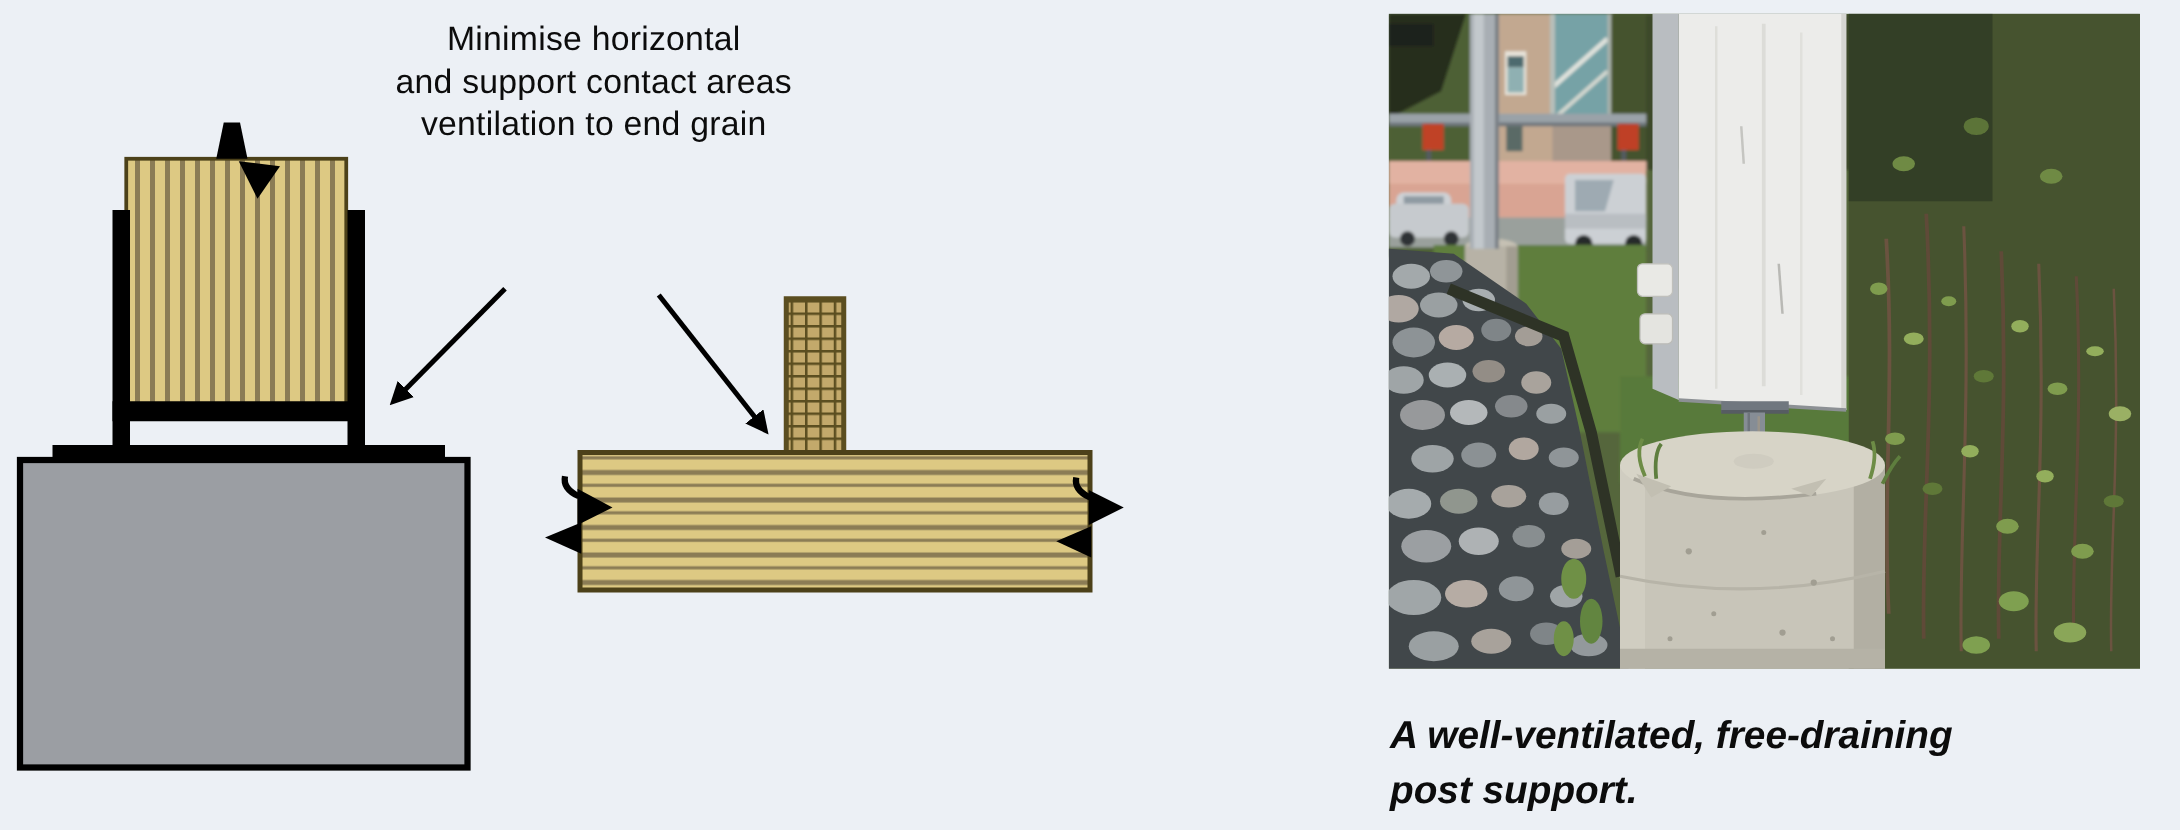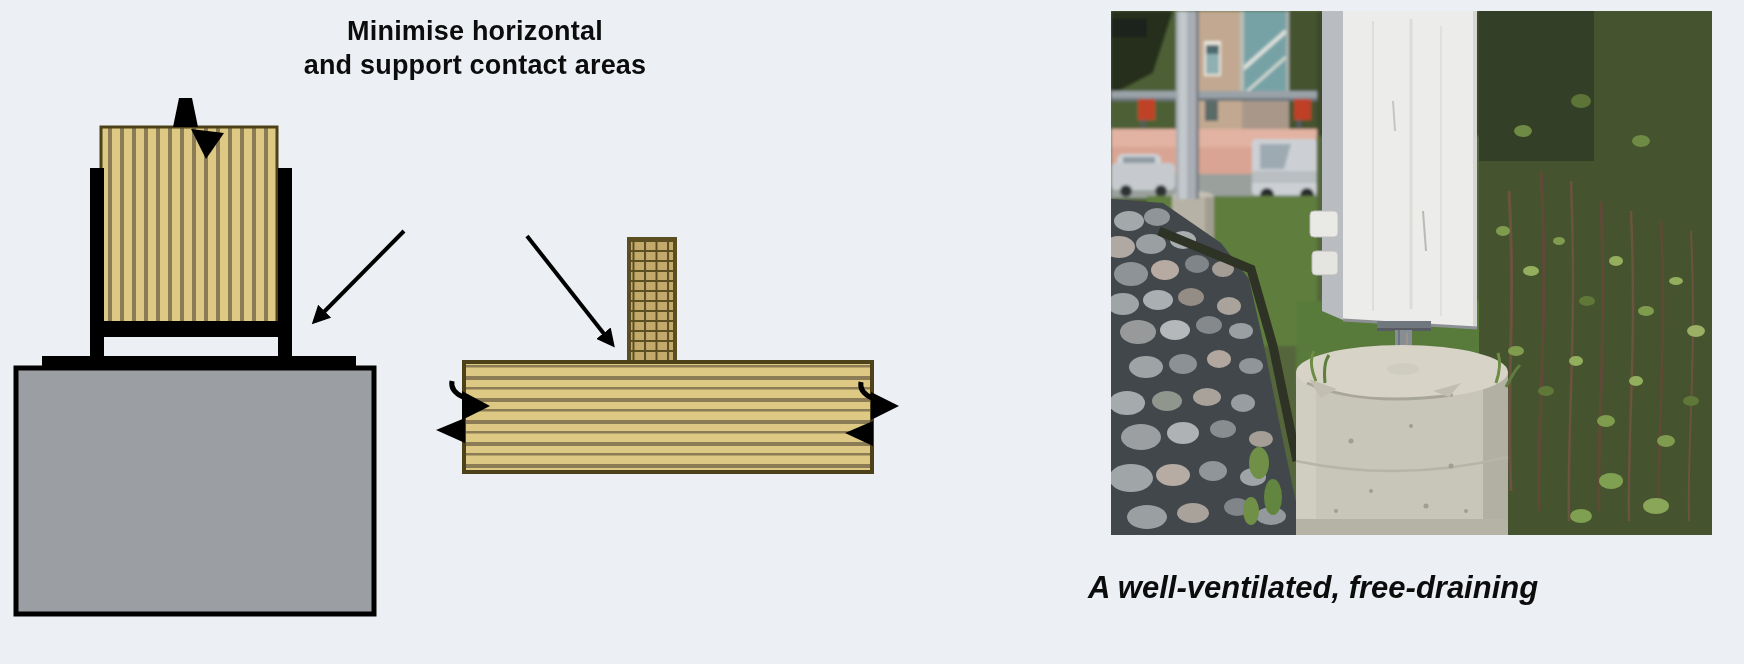--- a/index.html
+++ b/index.html
@@ -7,40 +7,41 @@
   .page{
     position:relative;
     width:1744px;height:664px;
     background:var(--page-bg,#ecf0f5);
     overflow:hidden;
     font-family:"Liberation Sans", sans-serif;
   }
   .annotation{
     position:absolute;left:260px;top:14px;width:430px;
     text-align:center;
-    font-size:27px;font-weight:bold;line-height:34px;
+    font-size:27px;font-weight:normal;line-height:34px;
     color:var(--text-color,#0c0c0c);
     letter-spacing:0.2px;
   }
   .diagram-svg{position:absolute;left:0;top:0;}
   .photo-svg{position:absolute;left:1111px;top:11px;}
   .caption{
-    position:absolute;left:1088px;top:566px;width:560px;
+    position:absolute;left:1112px;top:566px;width:560px;
     font-size:31px;font-weight:bold;font-style:italic;
     line-height:44px;color:var(--text-color,#0c0c0c);
   }
 </style>
 </head>
 <body>
 
 <div class="page">
 
   <div class="annotation">
     <div>Minimise horizontal</div>
     <div>and support contact areas</div>
+    <div>ventilation to end grain</div>
   </div>
 
   <svg class="diagram-svg" width="950" height="664" viewBox="0 0 950 664">
     <defs>
       <pattern id="pat-vgrain" width="12" height="10" patternUnits="userSpaceOnUse">
         <rect width="12" height="10" style="fill:var(--wood-light)"></rect>
         <rect x="0" y="0" width="4" height="10" style="fill:var(--wood-grain)"></rect>
       </pattern>
       <pattern id="pat-hgrain" width="20" height="22" patternUnits="userSpaceOnUse">
         <rect width="20" height="22" style="fill:var(--wood-light)"></rect>
@@ -283,15 +284,16 @@
         <path d="M205,370 q-8,-18 -2,-30" stroke="#6d8c46" stroke-width="3" fill="none"></path>
         <path d="M214,372 q-2,-20 4,-28" stroke="#5e7e3e" stroke-width="3" fill="none"></path>
         <path d="M385,372 q6,-18 2,-30" stroke="#6d8c46" stroke-width="3" fill="none"></path>
         <path d="M395,376 q8,-16 14,-22" stroke="#5e7e3e" stroke-width="3" fill="none"></path>
       </g>
     </g>
   </svg>
 
   <div class="caption">
     <div>A well-ventilated, free-draining</div>
+    <div>post support.</div>
   </div>
 
 </div>
 
 </body></html>

